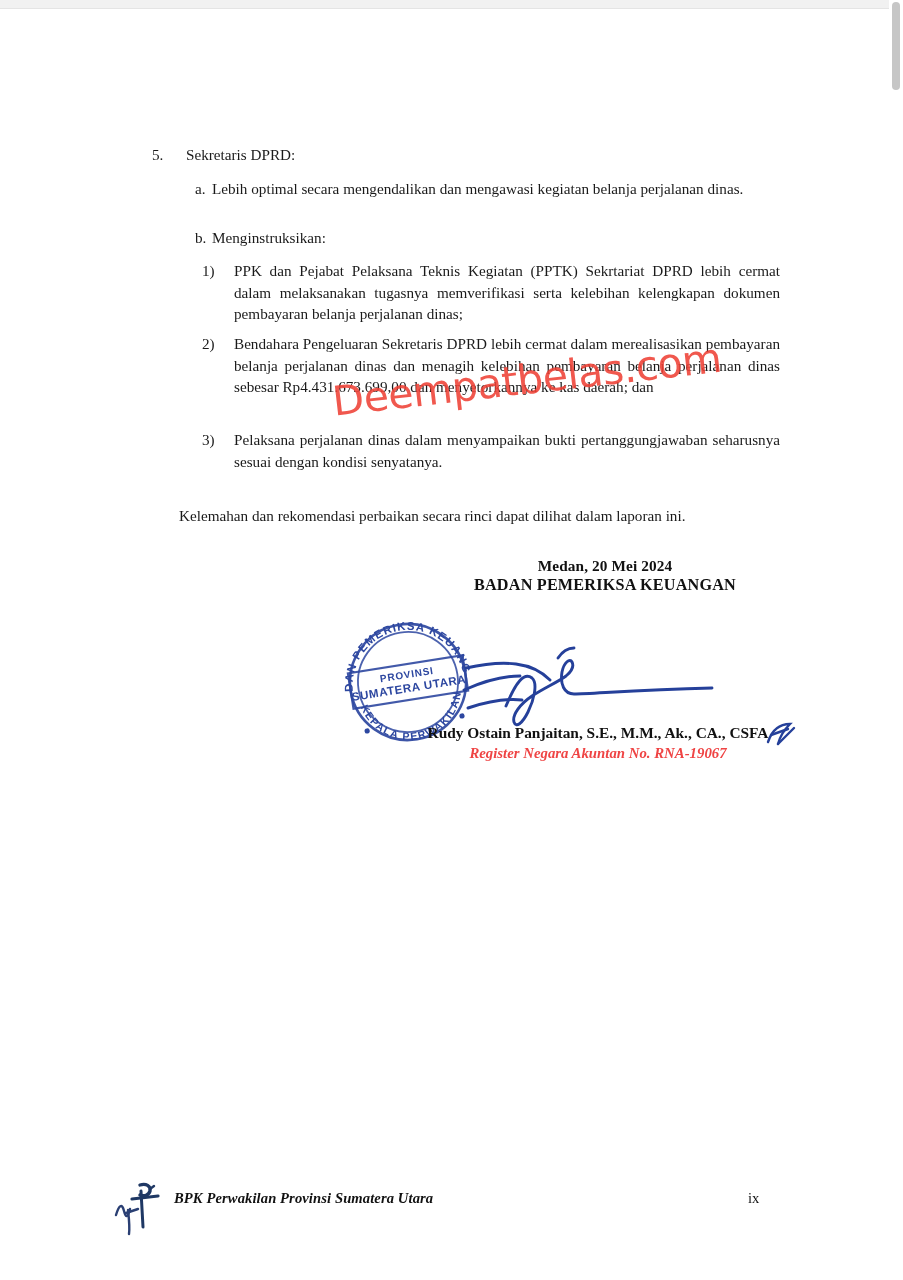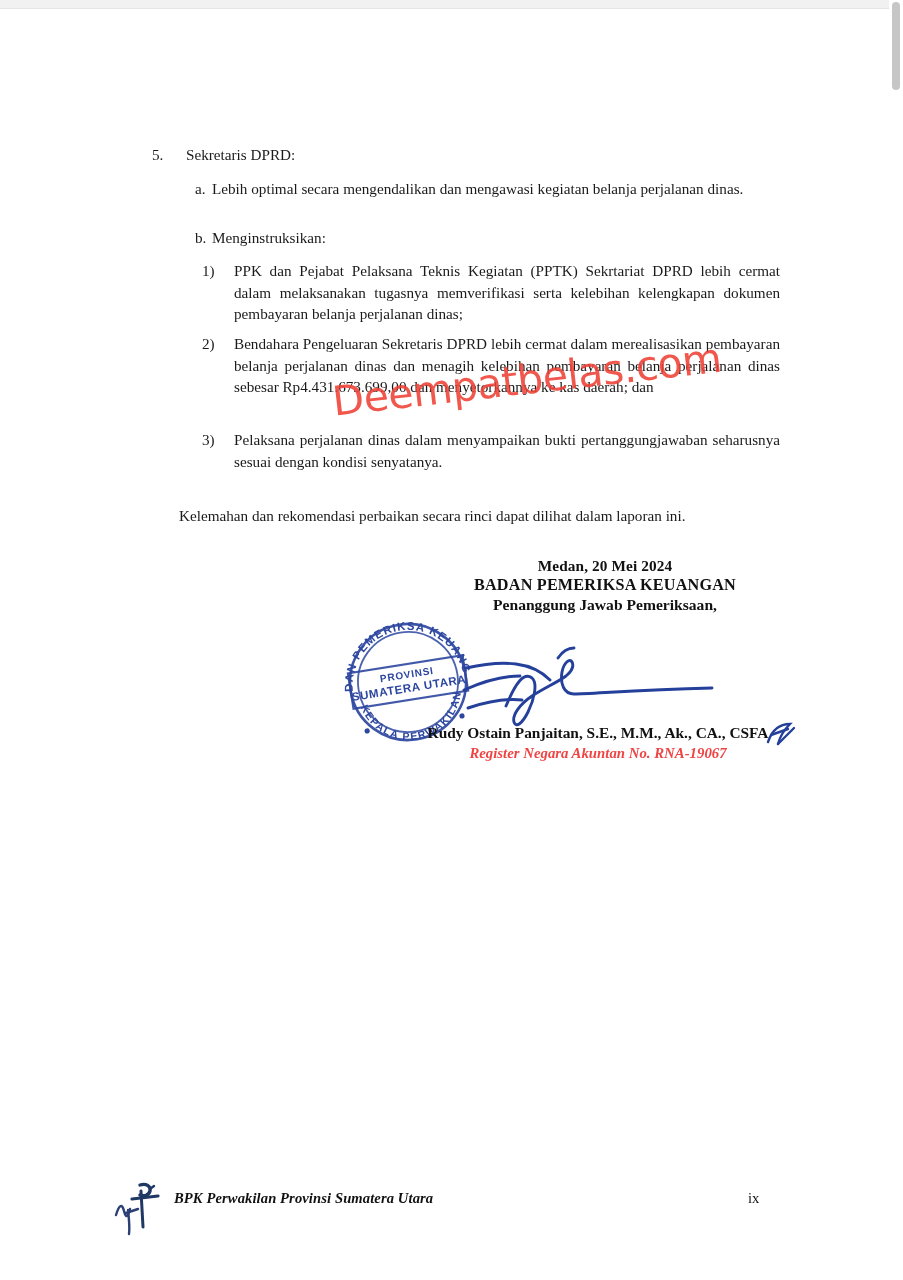--- a/index.html
+++ b/index.html
@@ -206,21 +206,20 @@
       <div class="blk txt numbered" id="sub-3">
         <span class="marker">3)</span>
         <span class="content">Pelaksana perjalanan dinas dalam menyampaikan bukti pertanggungjawaban seharusnya sesuai dengan kondisi senyatanya.</span>
       </div>
 
       <div class="blk txt" id="closing">Kelemahan dan rekomendasi perbaikan secara rinci dapat dilihat dalam laporan ini.</div>
 
       <div class="blk" id="sigblock">
         <div class="line l-date">Medan, 20 Mei 2024</div>
         <div class="line l-org">BADAN PEMERIKSA KEUANGAN</div>
-        <div class="line l-role">Penanggung Jawab Pemeriksaan,</div>
       </div>
 
       <svg id="stamp" viewBox="0 0 156 152">
         <defs>
           <path id="arcTop" d="M 22,80 A 56,56 0 0 1 134,80" fill="none"></path>
           <path id="arcBot" d="M 26,82 A 52,52 0 0 0 130,82" fill="none"></path>
         </defs>
         <g transform="rotate(-9 78 76)" fill="none" stroke="#2d47a0">
           <circle cx="78" cy="76" r="58" stroke-width="2.6" opacity=".92"></circle>
           <circle cx="78" cy="76" r="50" stroke-width="1.8" opacity=".85"></circle>

